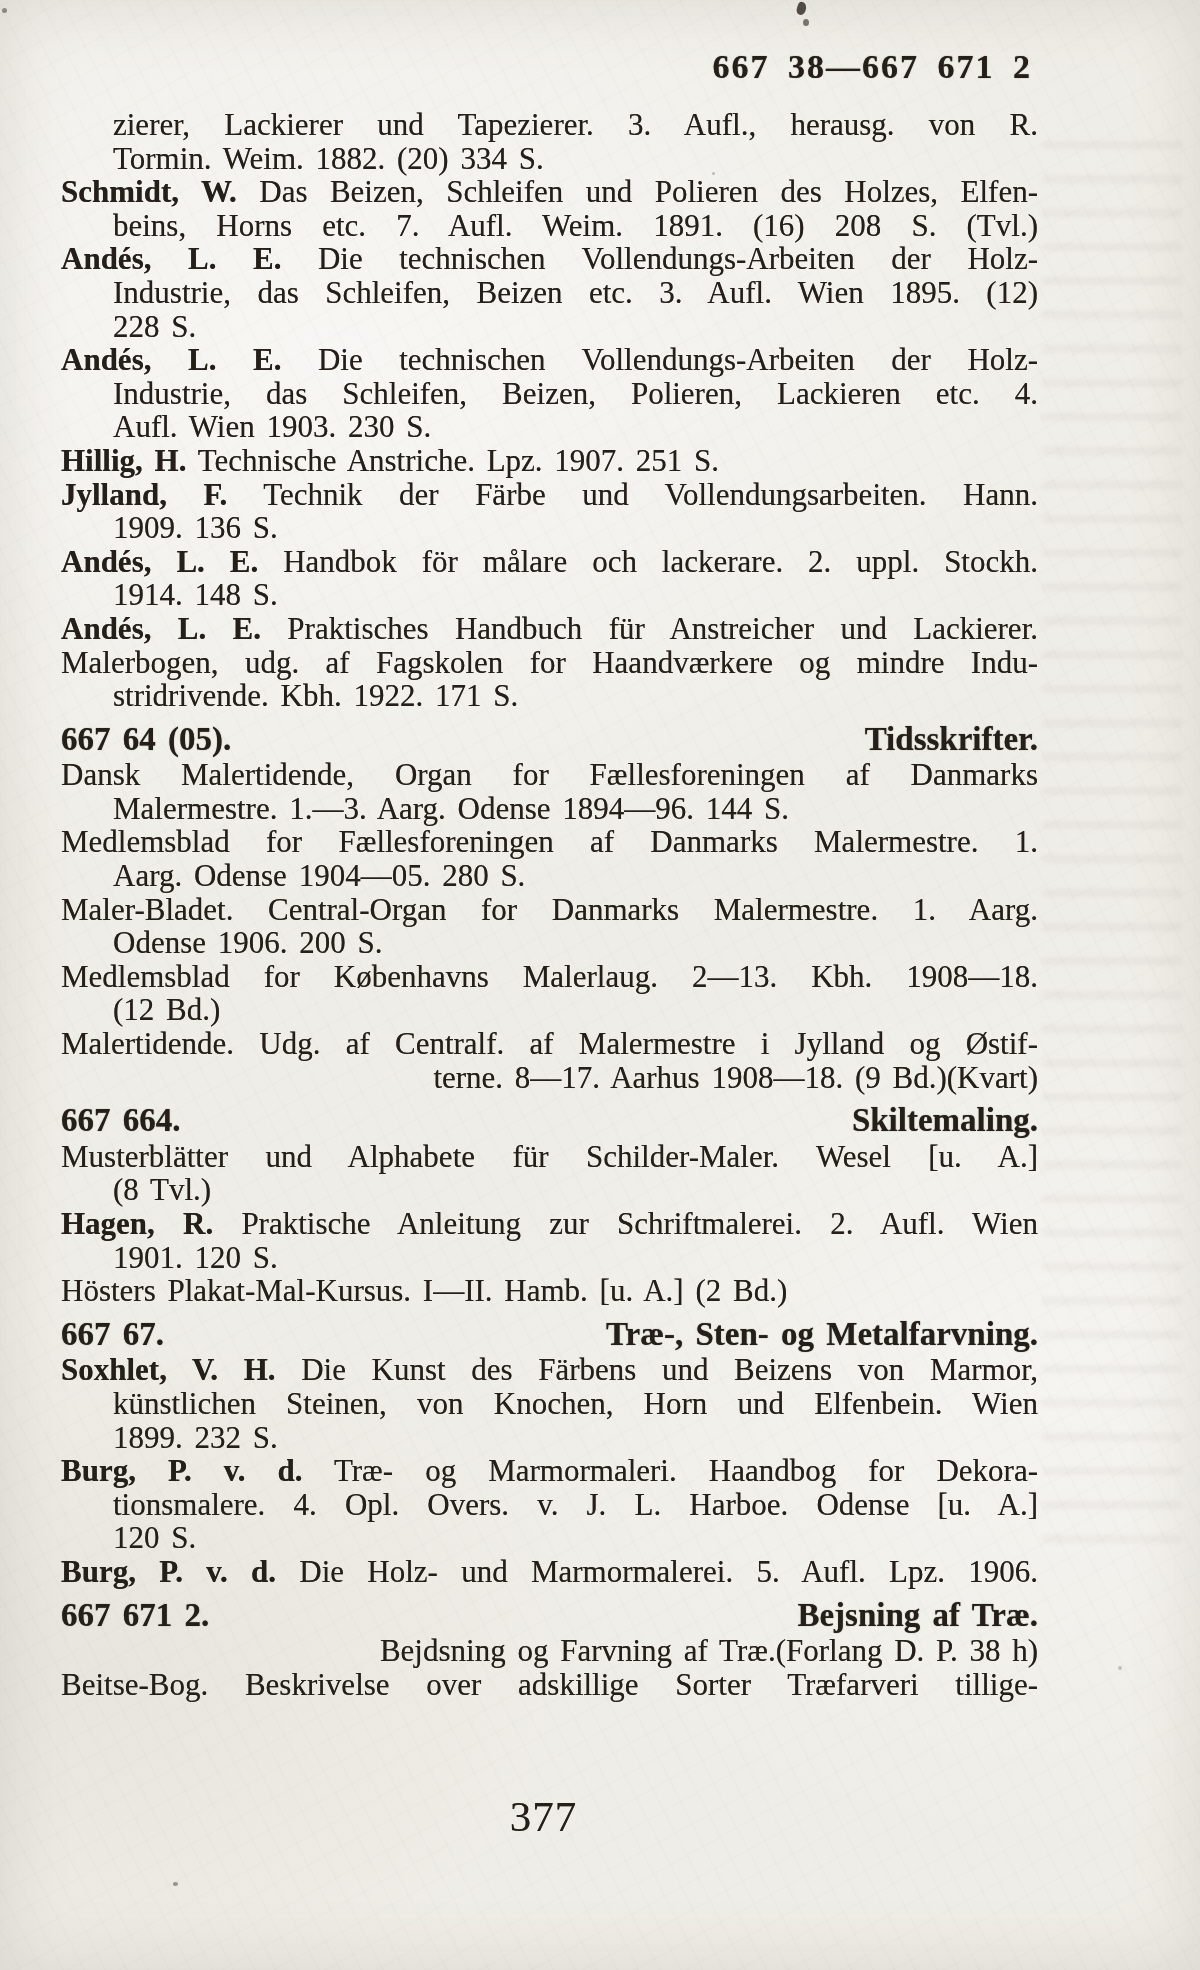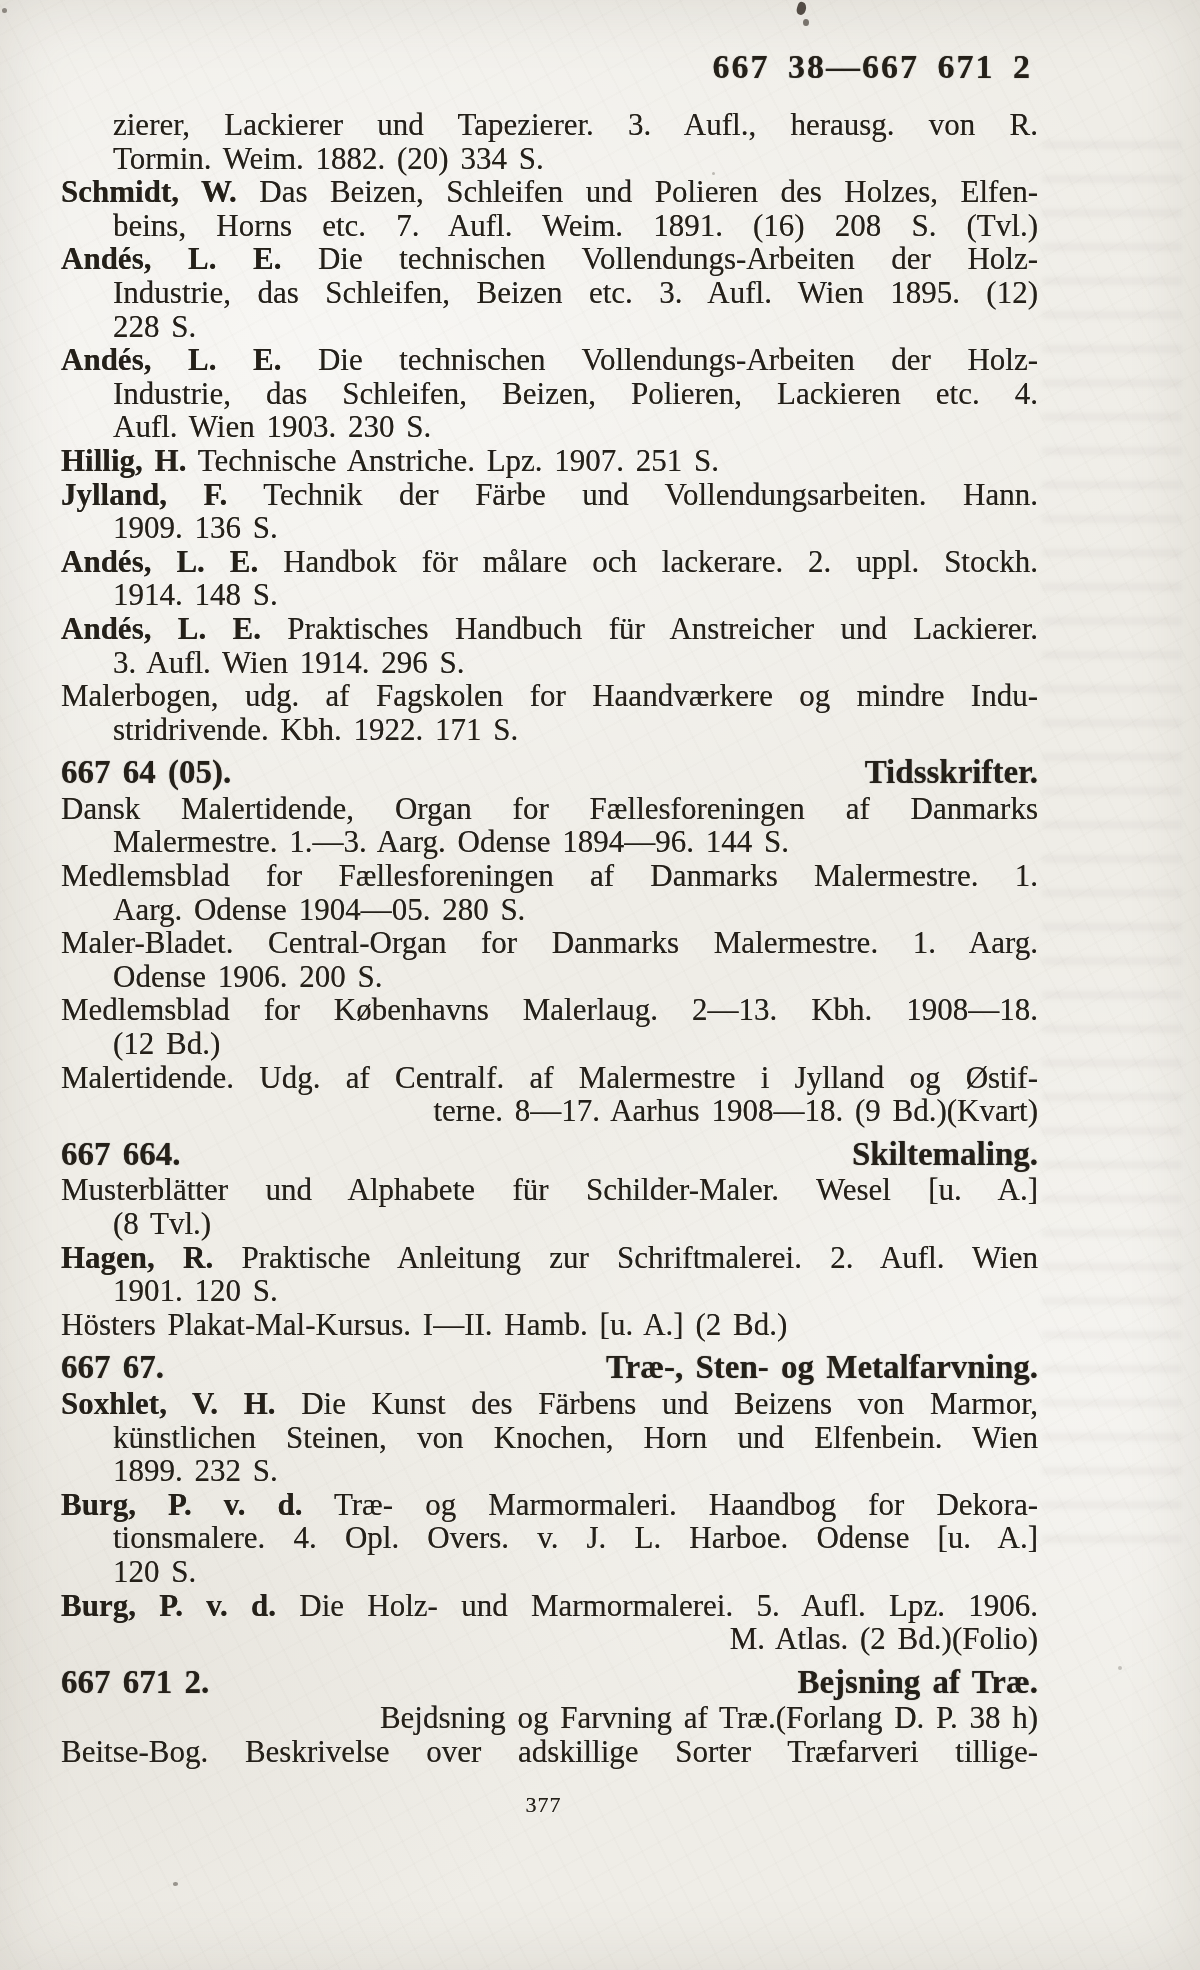--- a/index.html
+++ b/index.html
@@ -34,21 +34,21 @@
   .line.split{display:flex;justify-content:flex-end;}
   .line b{font-weight:bold;}
   .line.section{
     display:flex;justify-content:space-between;
     font-weight:bold;font-size:33px;
     margin-top:10px;margin-bottom:2px;
     text-shadow:0 0 1px rgba(30,25,20,0.65);
   }
   .page-number{
     position:absolute;top:1792px;left:55px;width:977px;
-    text-align:center;font-size:22px;letter-spacing:1px;
+    text-align:center;font-size:43px;letter-spacing:1px;
     text-shadow:0 0 0.6px rgba(30,25,20,0.6);
   }
   
   .ghost-right{
     position:absolute;left:1042px;top:120px;width:140px;height:1430px;
     background:repeating-linear-gradient(
       to bottom, transparent 0 21px,
       rgba(115,108,96,0.05) 21px 29px, transparent 29px 34px);
     filter:blur(2px);
     pointer-events:none;
@@ -92,21 +92,20 @@
       <div class="line left indent">228 S.</div>
       <div class="line justify"><b>Andés, L. E.</b> Die technischen Vollendungs-Arbeiten der Holz-</div>
       <div class="line justify indent">Industrie, das Schleifen, Beizen, Polieren, Lackieren etc. 4.</div>
       <div class="line left indent">Aufl. Wien 1903. 230 S.</div>
       <div class="line left"><b>Hillig, H.</b> Technische Anstriche. Lpz. 1907. 251 S.</div>
       <div class="line justify"><b>Jylland, F.</b> Technik der Färbe und Vollendungsarbeiten. Hann.</div>
       <div class="line left indent">1909. 136 S.</div>
       <div class="line justify"><b>Andés, L. E.</b> Handbok för målare och lackerare. 2. uppl. Stockh.</div>
       <div class="line left indent">1914. 148 S.</div>
       <div class="line justify"><b>Andés, L. E.</b> Praktisches Handbuch für Anstreicher und Lackierer.</div>
-      <div class="line left indent">3. Aufl. Wien 1914. 296 S.</div>
       <div class="line justify">Malerbogen, udg. af Fagskolen for Haandværkere og mindre Indu-</div>
       <div class="line left indent">stridrivende. Kbh. 1922. 171 S.</div>
       <div class="line section">
         <span>667 64 (05).</span>
         <span>Tidsskrifter.</span>
       </div>
       <div class="line justify">Dansk Malertidende, Organ for Fællesforeningen af Danmarks</div>
       <div class="line left indent">Malermestre. 1.—3. Aarg. Odense 1894—96. 144 S.</div>
       <div class="line justify">Medlemsblad for Fællesforeningen af Danmarks Malermestre. 1.</div>
       <div class="line left indent">Aarg. Odense 1904—05. 280 S.</div>
@@ -132,24 +131,20 @@
         <span>667 67.</span>
         <span>Træ-, Sten- og Metalfarvning.</span>
       </div>
       <div class="line justify"><b>Soxhlet, V. H.</b> Die Kunst des Färbens und Beizens von Marmor,</div>
       <div class="line justify indent">künstlichen Steinen, von Knochen, Horn und Elfenbein. Wien</div>
       <div class="line left indent">1899. 232 S.</div>
       <div class="line justify"><b>Burg, P. v. d.</b> Træ- og Marmormaleri. Haandbog for Dekora-</div>
       <div class="line justify indent">tionsmalere. 4. Opl. Overs. v. J. L. Harboe. Odense [u. A.]</div>
       <div class="line left indent">120 S.</div>
       <div class="line justify"><b>Burg, P. v. d.</b> Die Holz- und Marmormalerei. 5. Aufl. Lpz. 1906.</div>
-      <div class="line split indent">
-        <span>M. Atlas. (2 Bd.)</span>
-        <span>(Folio)</span>
-      </div>
       <div class="line section">
         <span>667 671 2.</span>
         <span>Bejsning af Træ.</span>
       </div>
       <div class="line split">
         <span>Bejdsning og Farvning af Træ.</span>
         <span>(Forlang D. P. 38 h)</span>
       </div>
       <div class="line justify">Beitse-Bog. Beskrivelse over adskillige Sorter Træfarveri tillige-</div>
     </div>

